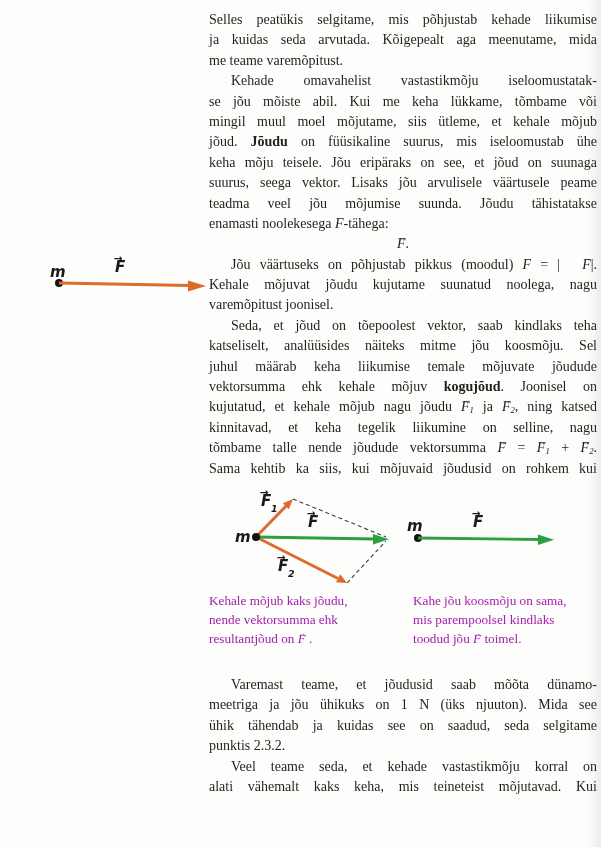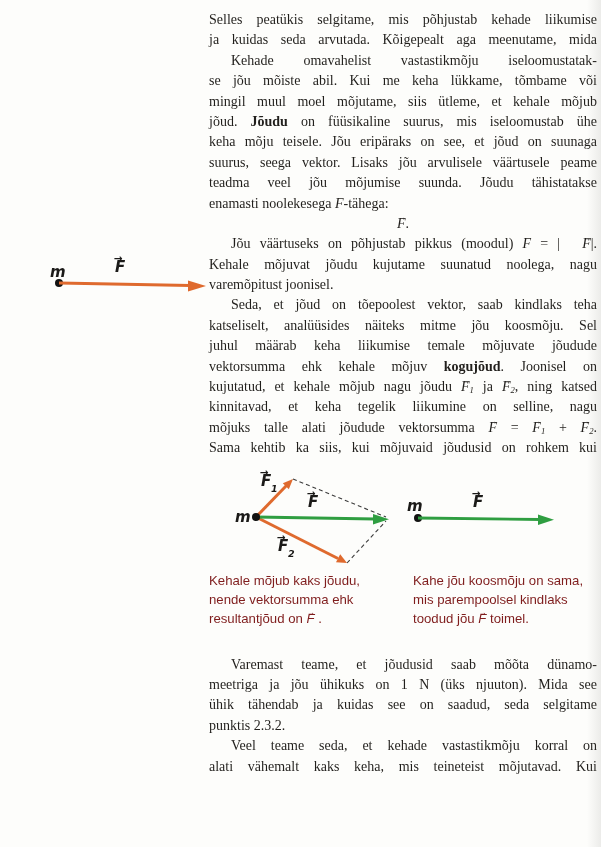--- a/index.html
+++ b/index.html
@@ -19,21 +19,21 @@
   .line.indent{text-indent:22px;}
   .para.center .line{text-align:center;text-align-last:center;}
   .b{font-weight:bold;}
   .i{font-style:italic;}
   sub{font-size:0.62em;line-height:0;vertical-align:-0.25em;}
   .vec{position:relative;display:inline-block;}
   .vec::after{content:"\2192";position:absolute;left:0.08em;top:-0.66em;
     font-size:0.6em;font-style:normal;letter-spacing:0;}
   .figure-main{display:block;margin-top:8px;}
   .captions{display:flex;margin-top:0px;}
-  .caption{font-family:Liberation Sans, sans-serif;color:#7f1d1d;}
+  .caption{font-family:Liberation Serif, serif;color:#a21caf;}
   .caption .line{font-size:13.2px;height:19px;line-height:19px;
     text-align:left;text-align-last:left;}
   .caption.left{width:198px;}
   .caption.right{width:184px;margin-left:6px;}
   .bottom-block{margin-top:27px;}
   svg text{font-family:"DejaVu Sans","Liberation Sans",sans-serif;}
   .lbl{font-style:italic;font-weight:bold;font-size:15px;fill:#1b1a18;}
   .lblsub{font-style:italic;font-weight:bold;font-size:9.5px;fill:#1b1a18;}
   .lblarrow{font-size:10.5px;font-weight:bold;fill:#1b1a18;}
 </style>
@@ -50,20 +50,21 @@
     <line x1="17" y1="31" x2="148" y2="33.5" stroke-width="2.8" stroke="#df6a2e"></line>
     <polygon points="164,34 146,28.5 146,39.5" fill="#df6a2e"></polygon>
   </svg>
 
   <div class="column">
 
     <div id="paras-top">
         <div class="para">
           <div class="line"><span>Selles peatükis selgitame, mis põhjustab kehade liikumise</span></div>
           <div class="line"><span>ja kuidas seda arvutada. Kõigepealt aga meenutame, mida</span></div>
+          <div class="line lastline"><span>me teame varemõpitust.</span></div>
         </div>
         <div class="para">
           <div class="line indent"><span>Kehade omavahelist vastastikmõju iseloomustatak-</span></div>
           <div class="line"><span>se jõu mõiste abil. Kui me keha lükkame, tõmbame või</span></div>
           <div class="line"><span>mingil muul moel mõjutame, siis ütleme, et kehale mõjub</span></div>
           <div class="line"><span>jõud. </span><span class="b">Jõudu</span><span> on füüsikaline suurus, mis iseloomustab ühe</span></div>
           <div class="line"><span>keha mõju teisele. Jõu eripäraks on see, et jõud on suunaga</span></div>
           <div class="line"><span>suurus, seega vektor. Lisaks jõu arvulisele väärtusele peame</span></div>
           <div class="line"><span>teadma veel jõu mõjumise suunda. Jõudu tähistatakse</span></div>
           <div class="line lastline"><span>enamasti noolekesega </span><span class="i">F</span><span>-tähega:</span></div>
@@ -76,21 +77,21 @@
           <div class="line"><span>Kehale mõjuvat jõudu kujutame suunatud noolega, nagu</span></div>
           <div class="line lastline"><span>varemõpitust joonisel.</span></div>
         </div>
         <div class="para">
           <div class="line indent"><span>Seda, et jõud on tõepoolest vektor, saab kindlaks teha</span></div>
           <div class="line"><span>katseliselt, analüüsides näiteks mitme jõu koosmõju. Sel</span></div>
           <div class="line"><span>juhul määrab keha liikumise temale mõjuvate jõudude</span></div>
           <div class="line"><span>vektorsumma ehk kehale mõjuv </span><span class="b">kogujõud</span><span>. Joonisel on</span></div>
           <div class="line"><span>kujutatud, et kehale mõjub nagu jõudu </span><span class="i vec">F<sub>1</sub></span><span> ja </span><span class="i vec">F<sub>2</sub></span><span>, ning katsed</span></div>
           <div class="line"><span>kinnitavad, et keha tegelik liikumine on selline, nagu</span></div>
-          <div class="line"><span>mõjuks talle alati jõudude vektorsumma </span><span class="i vec">F</span><span> = </span><span class="i vec">F<sub>1</sub></span><span> + </span><span class="i vec">F<sub>2</sub></span><span>.</span></div>
+          <div class="line"><span>tõmbame talle nende jõudude vektorsumma </span><span class="i vec">F</span><span> = </span><span class="i vec">F<sub>1</sub></span><span> + </span><span class="i vec">F<sub>2</sub></span><span>.</span></div>
           <div class="line"><span>Sama kehtib ka siis, kui mõjuvaid jõudusid on rohkem kui</span></div>
         </div>
       </div>
 
     <svg class="figure-main" width="390" height="104" viewBox="0 0 390 104">
 
       <line x1="84" y1="12" x2="177" y2="50" stroke-width="1.1" stroke-dasharray="4 3" stroke="#3c3c3c"></line>
       <line x1="138" y1="96" x2="177" y2="54" stroke-width="1.1" stroke-dasharray="4 3" stroke="#3c3c3c"></line>
       <line x1="47" y1="50" x2="78" y2="18" stroke-width="3" stroke="#df6a2e"></line>
       <polygon points="84,12 79.8,22.2 73.8,16.2" fill="#df6a2e"></polygon>

